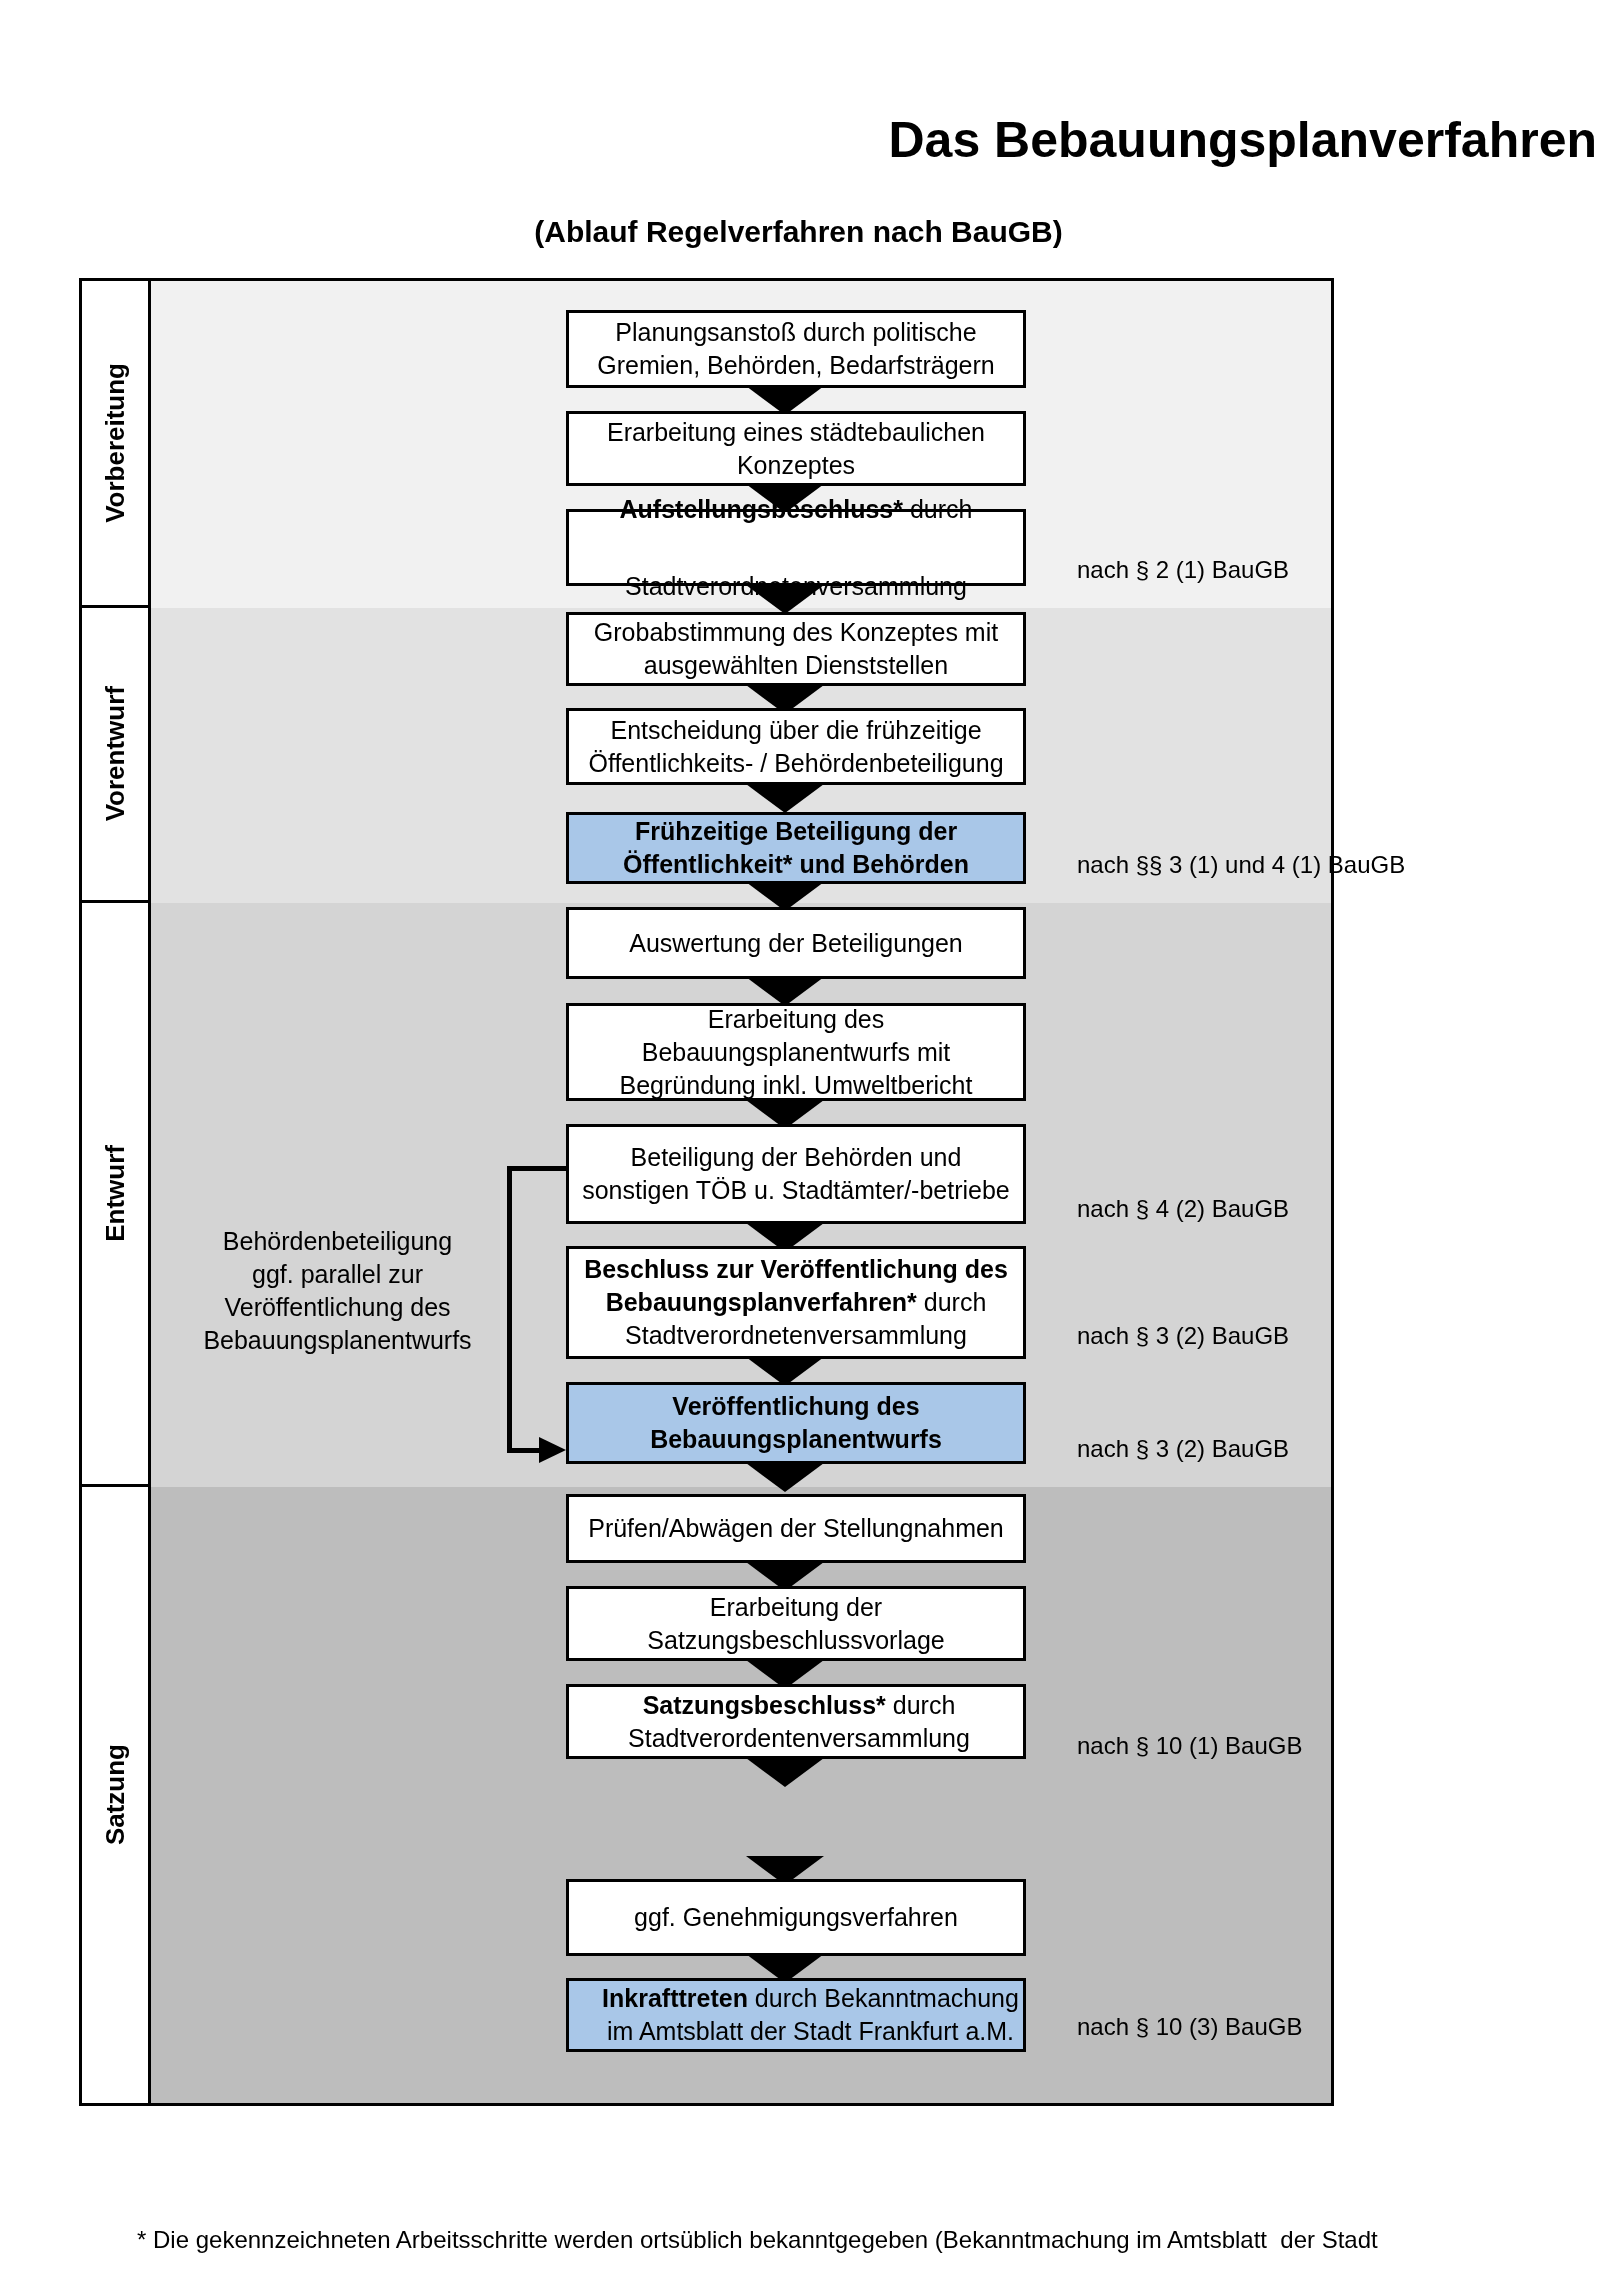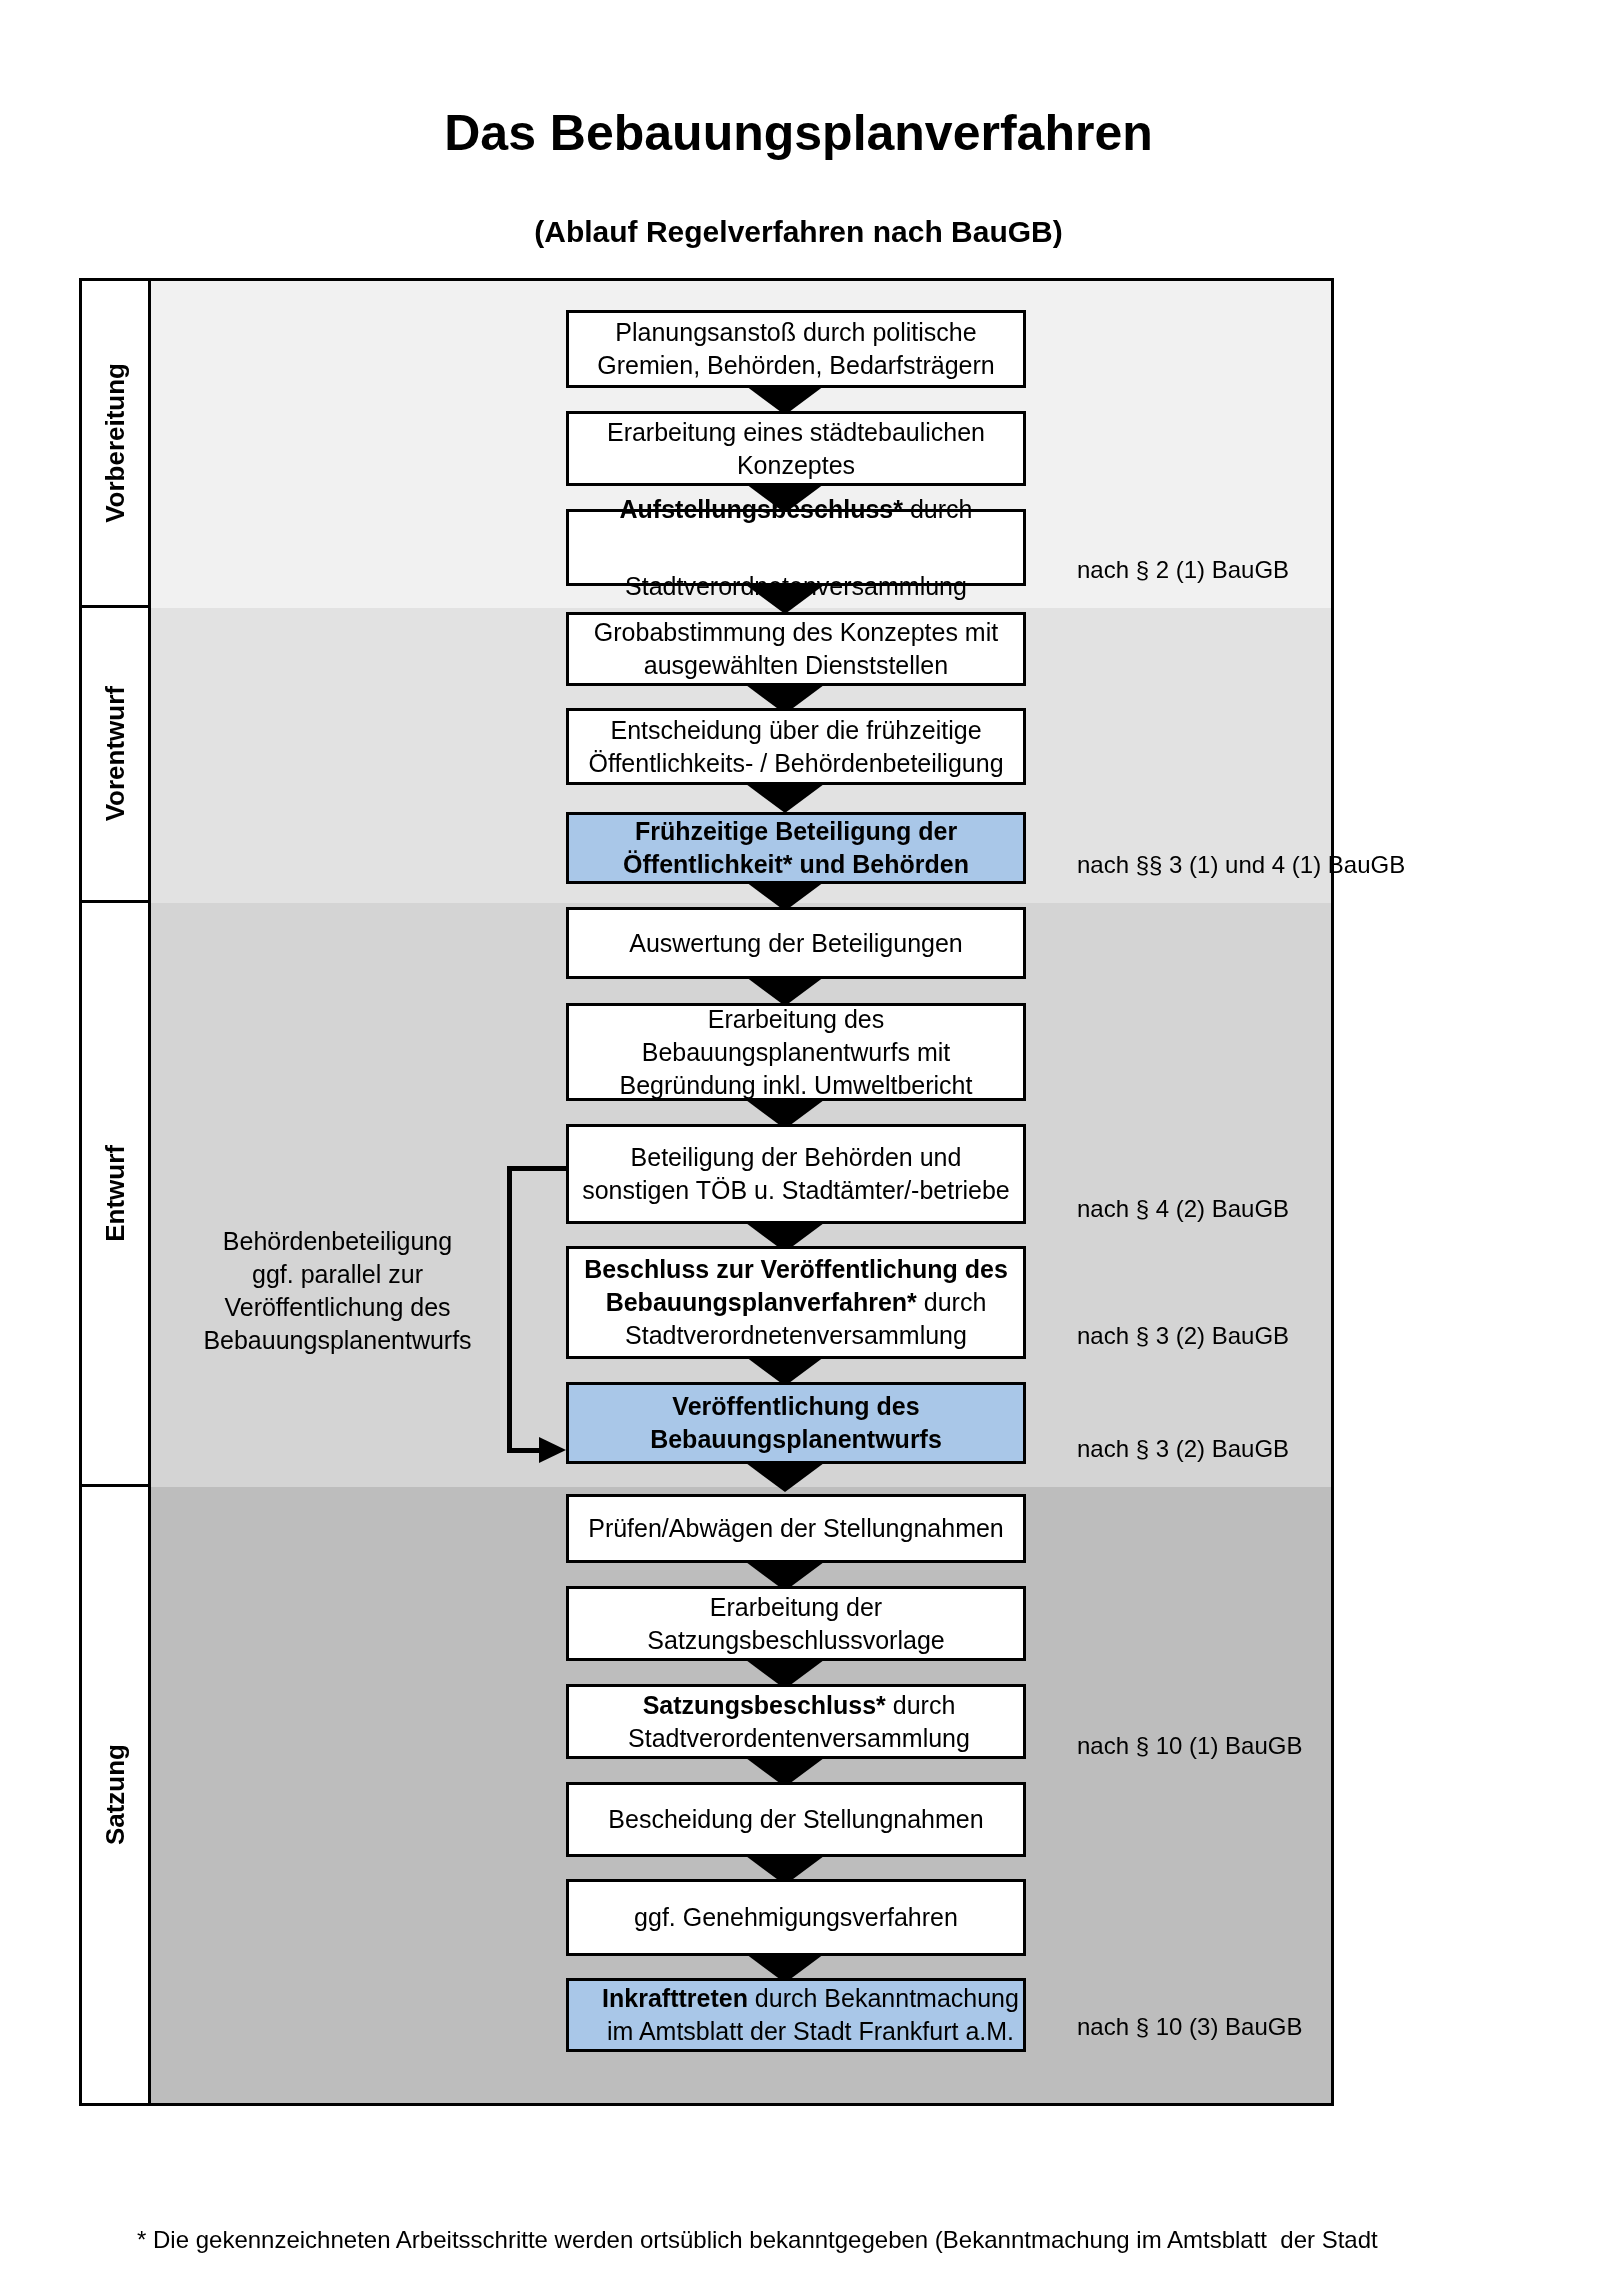--- a/index.html
+++ b/index.html
@@ -1,21 +1,21 @@
 <!DOCTYPE html>
 <html style="font-size:10.5px"><head>
 <meta charset="utf-8">
 <style>
   html,body{margin:0;padding:0;background:#fff;}
   .page{
     position:relative;width:1623px;height:2295px;background:#ffffff;
     font-family:"Liberation Sans", sans-serif;color:#000;overflow:hidden;
   }
   .title{
-    position:absolute;left:0;top:104px;width:1597px;text-align:center;
+    position:absolute;left:0;top:111px;width:1597px;text-align:right;
     font-size:50px;font-weight:bold;letter-spacing:0;
   }
   .subtitle{
     position:absolute;left:0;top:215px;width:1597px;text-align:center;
     font-size:30px;font-weight:bold;
   }
   .frame{
     position:absolute;left:79px;top:278px;width:1255px;height:1828px;
     border:3.9px solid #000;box-sizing:border-box;background:#fff;
   }
@@ -195,23 +195,20 @@
   </div>
   <div class="arrow" style="top:1660px;"></div>
 
   <div class="step" style="top:1684px;height:75px;padding-left:6px;">
     <div class="line"><b>Satzungsbeschluss*</b><span> durch</span></div>
     <div class="line"><span>Stadtverordentenversammlung</span></div>
   </div>
   <div class="arrow" style="top:1758px;"></div>
   <div class="ref" style="top:1732px;">nach § 10 (1) BauGB</div>
 
-  <div class="step" style="top:1782px;height:75px;">
-    <div class="line"><span>Bescheidung der Stellungnahmen</span></div>
-  </div>
   <div class="arrow" style="top:1856px;"></div>
 
   <div class="step" style="top:1879px;height:77px;">
     <div class="line"><span>ggf. Genehmigungsverfahren</span></div>
   </div>
   <div class="arrow" style="top:1954px;"></div>
 
   <div class="step hl" style="top:1978px;height:74px;padding-left:29px;">
     <div class="line"><b>Inkrafttreten</b><span> durch Bekanntmachung</span></div>
     <div class="line"><span>im Amtsblatt der Stadt Frankfurt a.M.</span></div>

